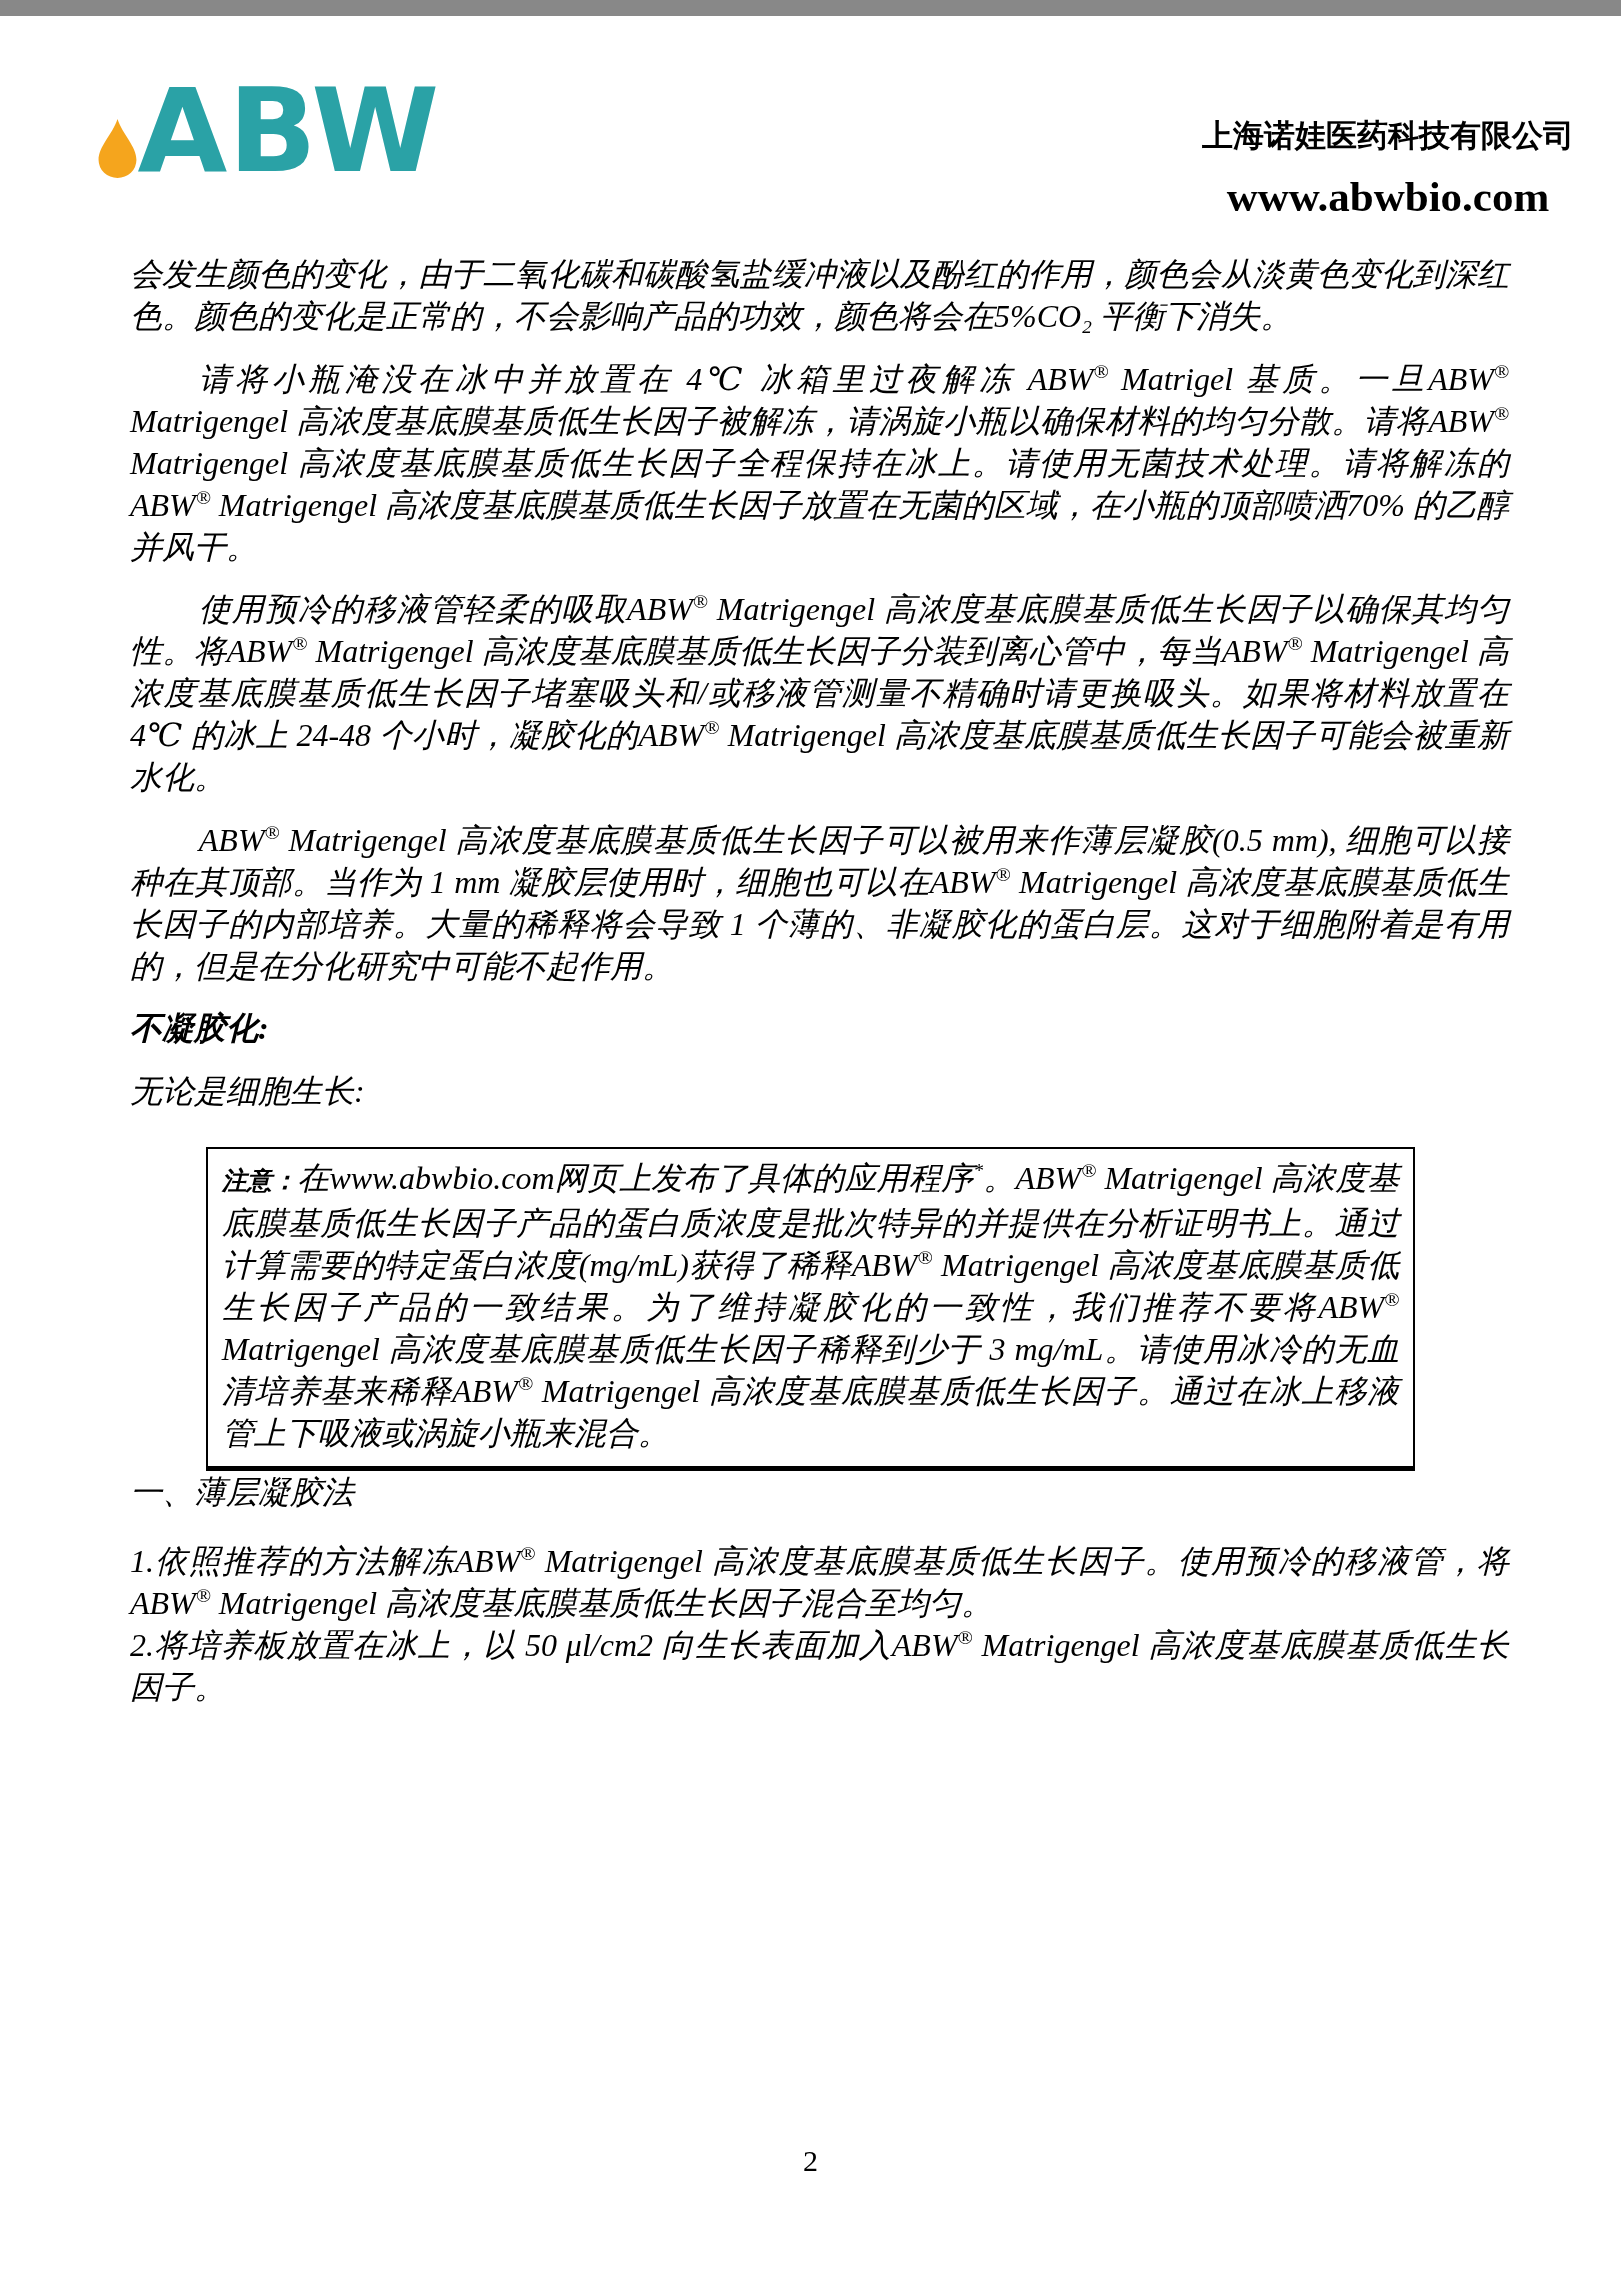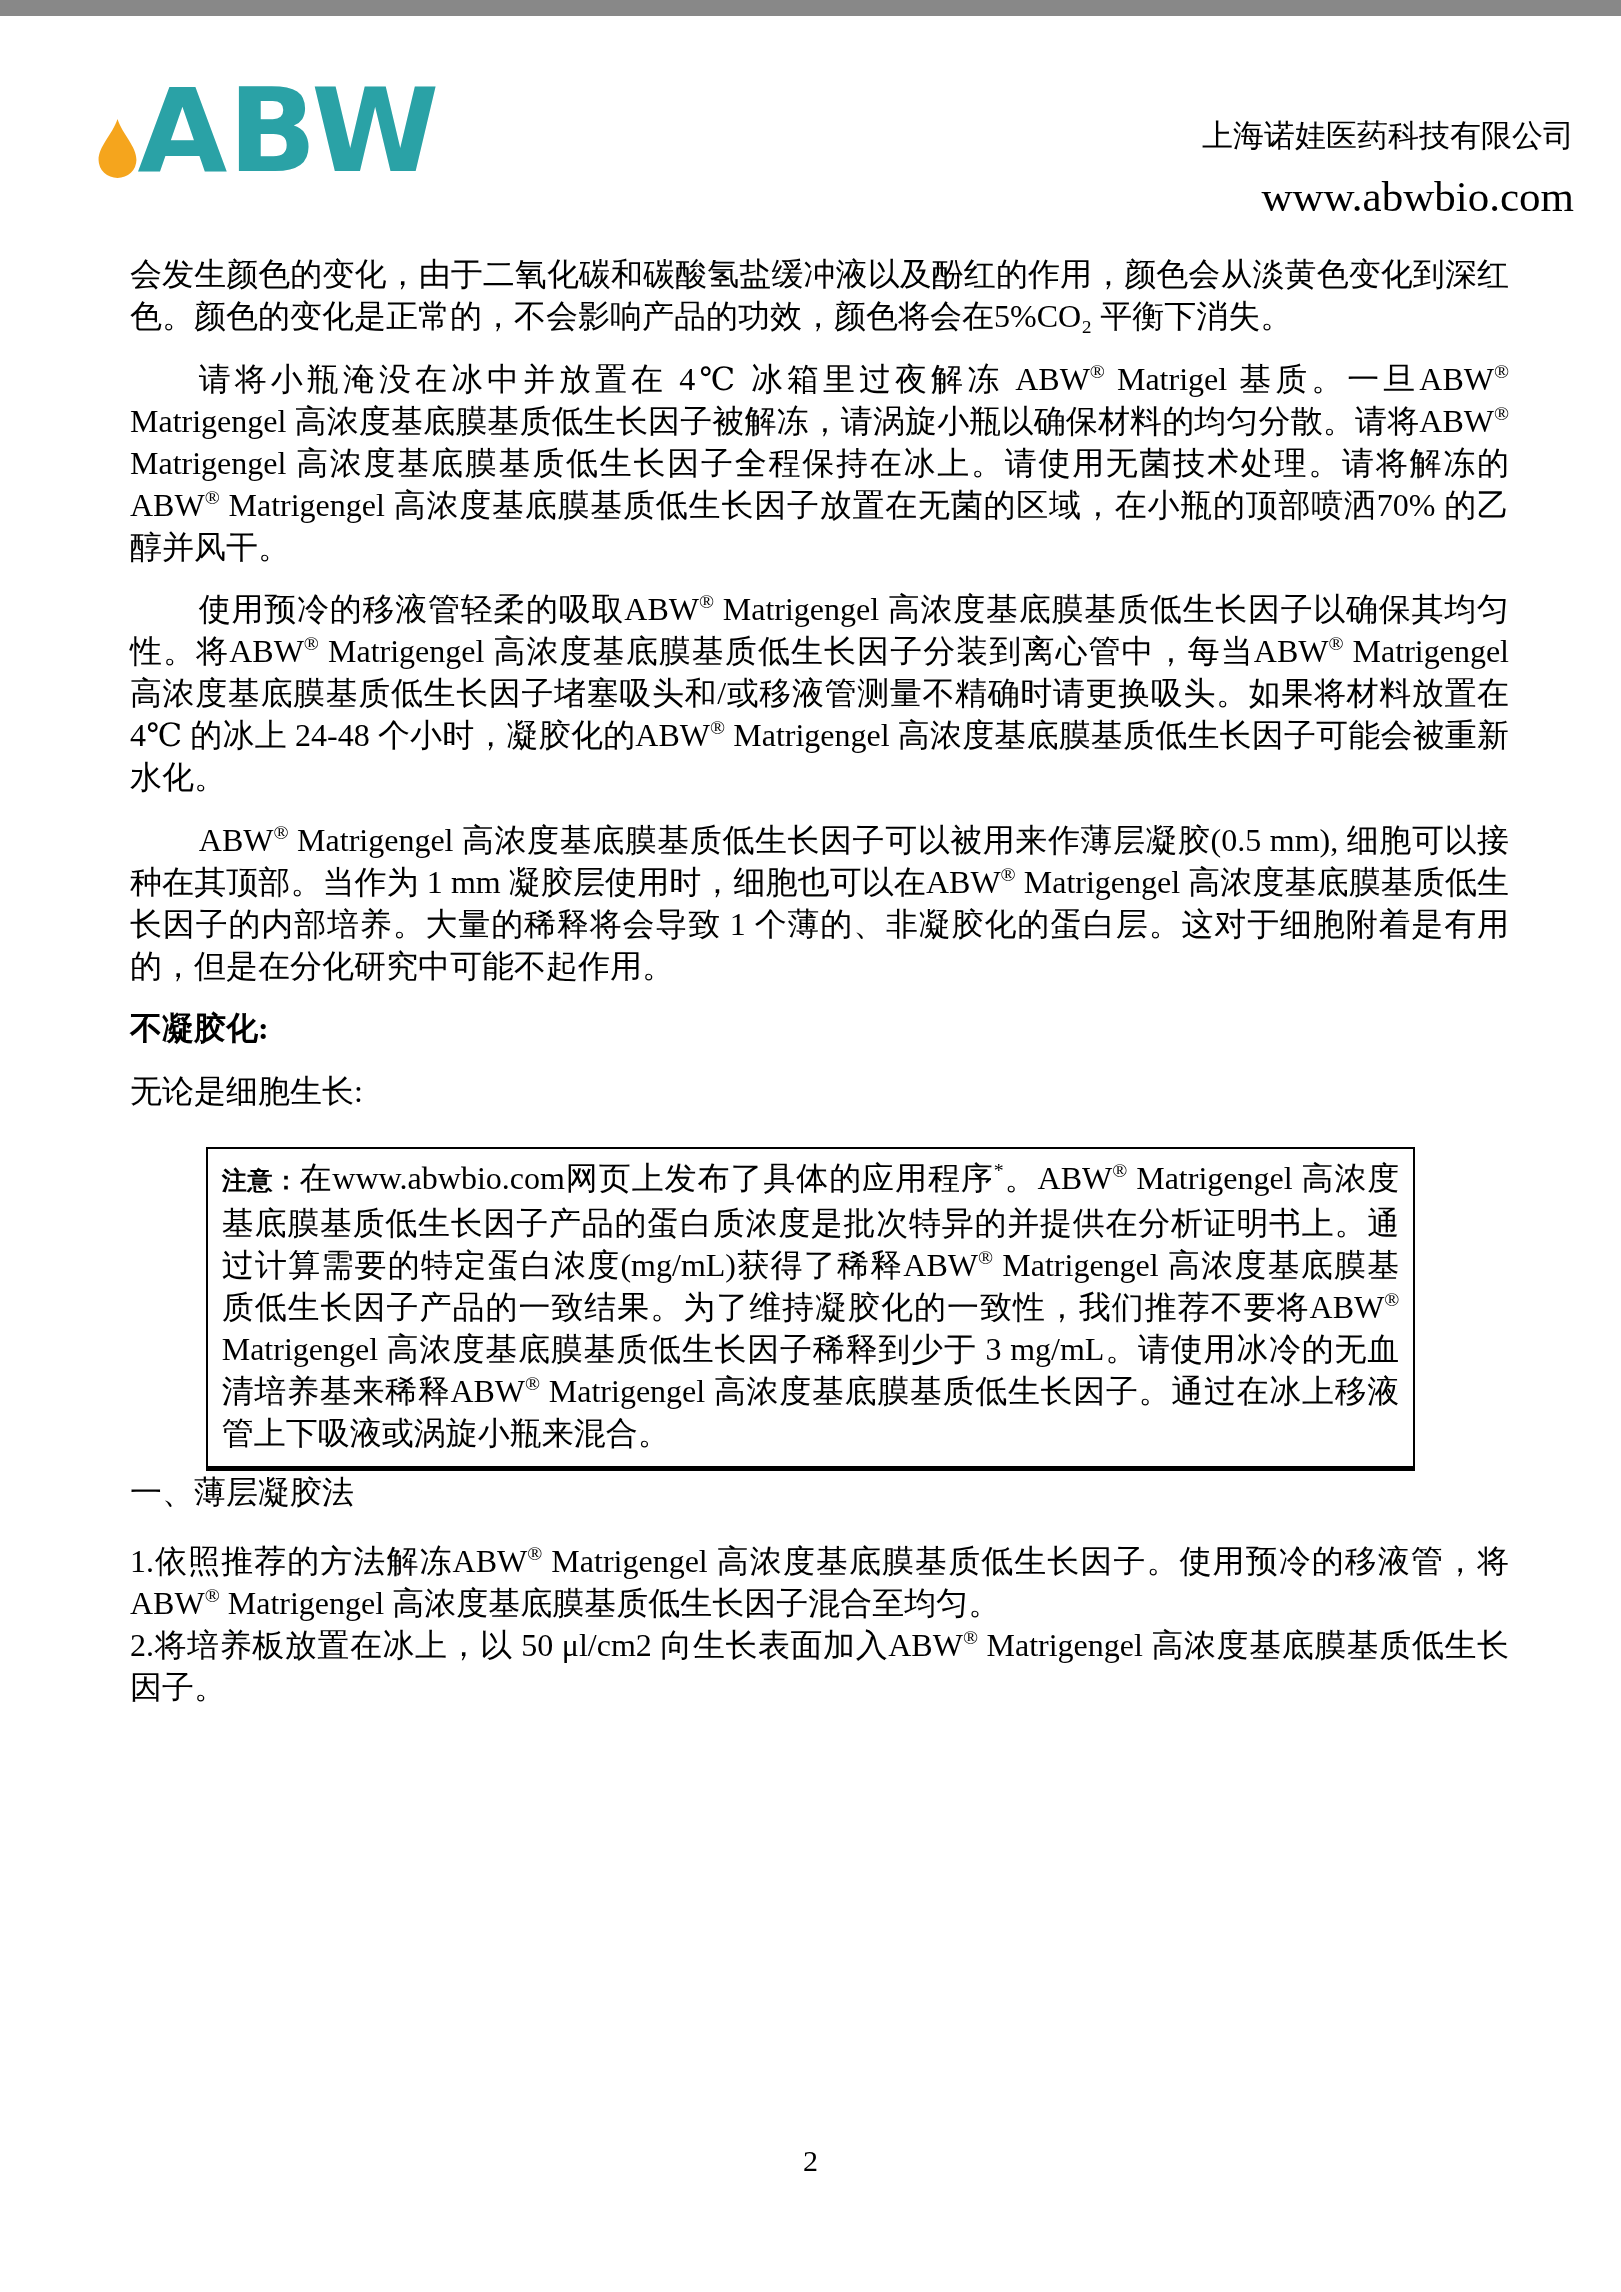--- a/index.html
+++ b/index.html
@@ -7,21 +7,21 @@
   .page {
     width: 1621px;
     height: 2293px;
     margin: 16px auto;
     background: #ffffff;
     position: relative;
     font-family: "Liberation Serif", "DejaVu Serif", serif;
     color: #000;
     overflow: hidden;
   }
-  .content { padding: 0 112px 0 130px; }
+  .content { padding: 0 112px 0 130px; font-style: italic; }
 
   
   .header {
     display: flex;
     justify-content: space-between;
     align-items: flex-start;
     padding-top: 57px;
     height: 237px;
   }
   .logo {
@@ -36,23 +36,24 @@
     line-height: 1.0;
     letter-spacing: 1px;
     color: #2aa2a6;
   }
   .logo-drop {
     position: absolute;
     left: -13.7px;
     top: 45px;
   }
   .company {
-    text-align: right;
+    text-align: center;
     margin-top: 45px;
     margin-right: 47px;
+    font-weight: bold;
   }
   .company-name { font-size: 31px; line-height: 35px; }
   .company-url  { font-size: 43px; line-height: 35px; margin-top: 25.5px; }
 
   
   p.body {
     font-size: 32px;
     line-height: 42px;
     text-align: justify;
     margin: 0 0 20.6px 0;

